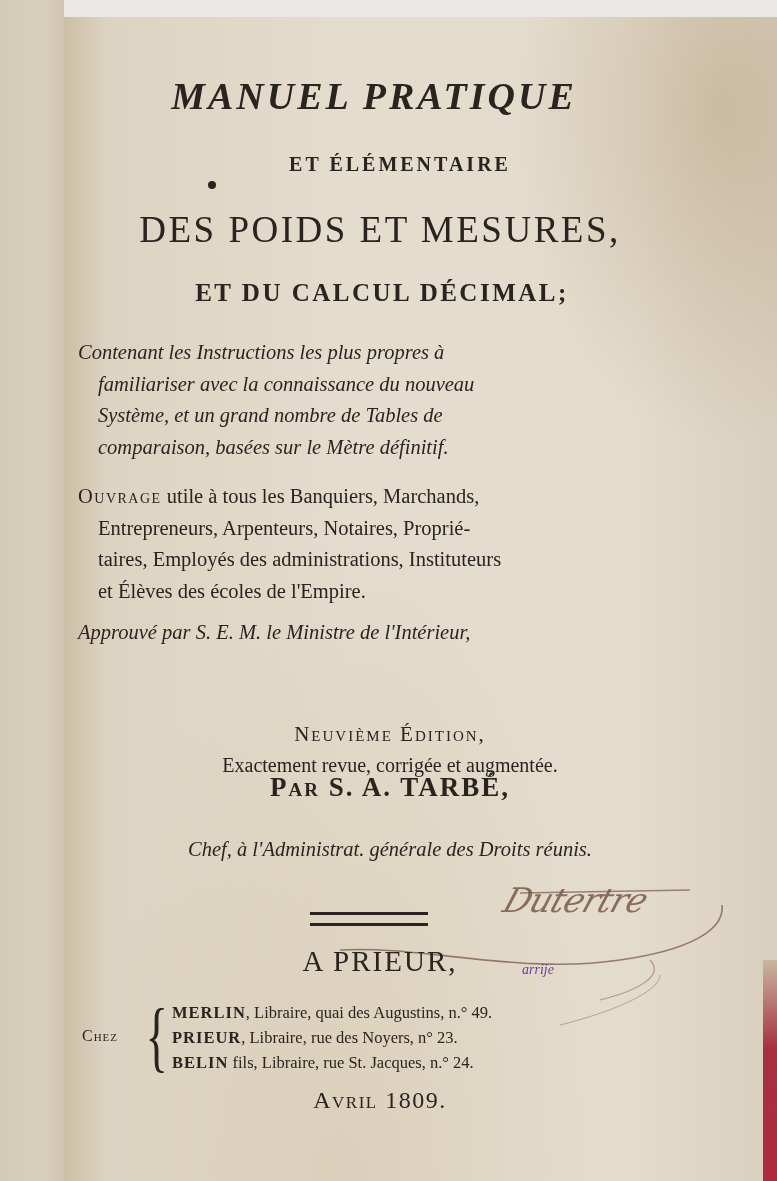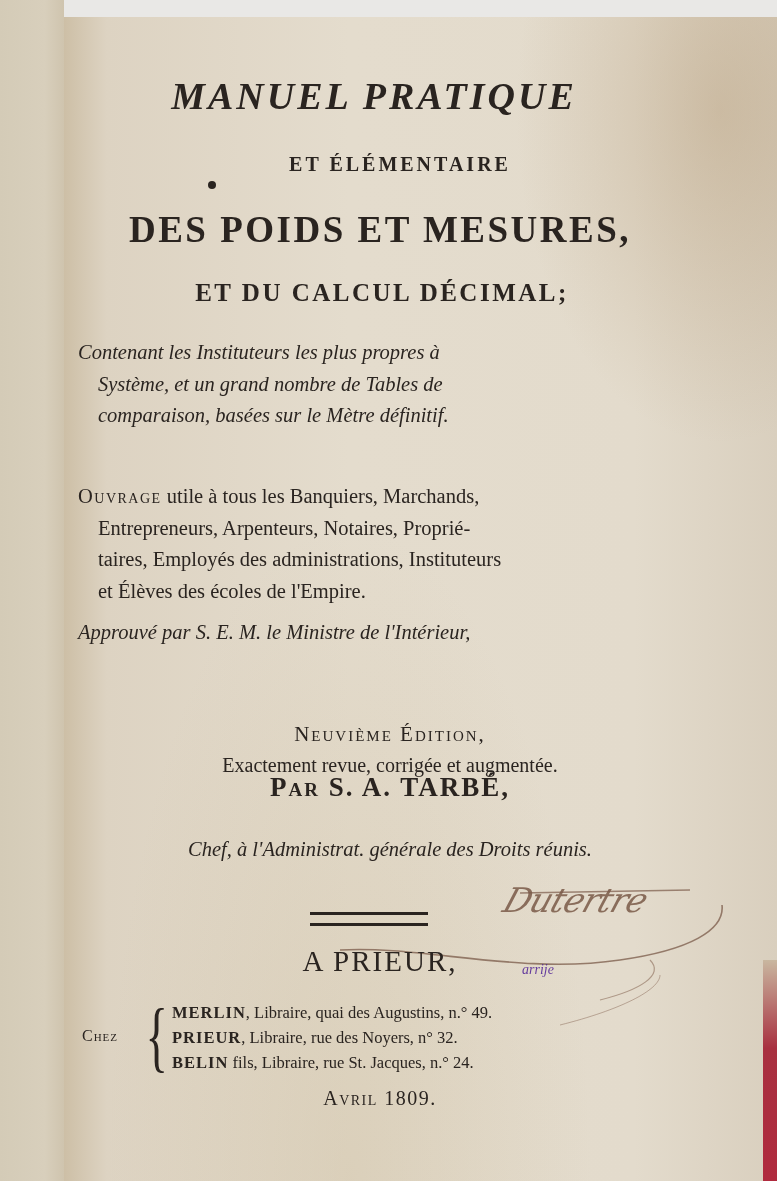--- a/index.html
+++ b/index.html
@@ -24,21 +24,21 @@
       radial-gradient(ellipse at 40% 100%, rgba(190,170,130,0.25) 0%, rgba(190,170,130,0) 40%),
       linear-gradient(90deg,#cdbfa6 0%,#ddd3c2 6%,#e4dccd 40%,#e3dbcc 80%,#d9cfbe 100%);
   }
   .right-edge {
     position:absolute; right:0; top:960px; width:14px; height:221px;
     background:linear-gradient(180deg,#c9b7a0 0%,#a83040 40%,#b02a3e 100%);
   }
   .center { position:absolute; left:64px; width:620px; text-align:center; }
   .t1 { top:74px; font-size:38px; font-weight:bold; letter-spacing:3px;font-style:italic; }
   .t2 { top:153px; font-size:20px; font-weight:bold; letter-spacing:3px; left:90px; }
-  .t3 { top:208px; font-size:37px; font-weight:bold; letter-spacing:2.5px; left:70px; }
+  .t3 { top:208px; font-size:37px; font-weight:normal; letter-spacing:2.5px; left:70px; }
   .t4 { top:279px; font-size:25px; font-weight:bold; letter-spacing:2.5px; left:72px; }
   .dot { position:absolute; left:208px; top:181px; width:8px; height:8px; border-radius:50%; background:#2a2420; }
   .para { position:absolute; left:78px; width:580px; font-size:20.5px; line-height:31.5px; }
   .para .first { display:block; }
   .para .cont { display:block; padding-left:20px; }
   .italic { font-style:italic; }
   .p1 { top:337px; }
   .p2 { top:481px; }
   .p3 { top:617px; }
   .sc { font-variant:small-caps; letter-spacing:1.5px; }
@@ -46,21 +46,21 @@
   .ed2 { top:754px; font-size:20px; left:80px; }
   .by1 { top:772px; font-size:27px; letter-spacing:2px; left:80px;font-weight:bold; }
   .by2 { top:838px; font-size:20.5px; font-style:italic; left:80px; }
   .rule { position:absolute; left:310px; width:118px; height:3px; background:#2a2420; }
   .r1 { top:912px; } .r2 { top:923px; }
   .paris { top:945px; font-size:29px; letter-spacing:2px; left:70px; }
   .chez { position:absolute; left:82px; top:1027px; font-size:16px; font-variant:small-caps; letter-spacing:1px; }
   .brace { position:absolute; left:138px; top:998px; font-size:78px; line-height:78px; font-weight:normal; transform:scaleX(0.6); }
   .pubs { position:absolute; left:172px; top:1000px; font-size:16.5px; line-height:25px; white-space:nowrap; }
   .pubs .nm { font-weight:bold; letter-spacing:1px; }
-  .date { top:1087px; font-size:20px; letter-spacing:1.5px; left:70px; }
+  .date { top:1087px; font-size:24px; letter-spacing:1.5px; left:70px; }
   .sig { position:absolute; left:505px; top:880px; font-family:"DejaVu Serif", serif; font-style:italic;
     font-size:34px; color:#7a5a48; transform:skewX(-18deg); letter-spacing:-1px; opacity:0.85; }
   .sig-note { position:absolute; left:522px; top:962px; font-style:italic; font-size:14px; color:#4c1d95; opacity:0.85; }
   svg.ink { position:absolute; left:0; top:0; }
 </style>
 </head>
 <body>
 
 <div class="top-strip"></div>
 <div class="left-page"></div>
@@ -68,21 +68,22 @@
 <div class="page"></div>
 <div class="right-edge"></div>
 
 <div class="center t1">MANUEL PRATIQUE</div>
 <div class="center t2">ET ÉLÉMENTAIRE</div>
 <div class="dot"></div>
 <div class="center t3">DES POIDS ET MESURES,</div>
 <div class="center t4">ET DU CALCUL DÉCIMAL;</div>
 
 <div class="para p1 italic">
-  <span class="first">Contenant les Instituteurs les plus propres à</span>
+  <span class="first">Contenant les Instructions les plus propres à</span>
+  <span class="cont">familiariser avec la connaissance du nouveau</span>
   <span class="cont">Système, et un grand nombre de Tables de</span>
   <span class="cont">comparaison, basées sur le Mètre définitif.</span>
 </div>
 
 <div class="para p2">
   <span class="first"><span class="sc">Ouvrage</span><span> utile à tous les Banquiers, Marchands,</span></span>
   <span class="cont">Entrepreneurs, Arpenteurs, Notaires, Proprié-</span>
   <span class="cont">taires, Employés des administrations, Instituteurs</span>
   <span class="cont">et Élèves des écoles de l'Empire.</span>
 </div>
@@ -108,17 +109,17 @@
   <path d="M 560 1025 C 620 1010, 660 990, 660 975" stroke="#8a6a58" stroke-width="1" fill="none" opacity="0.5"></path>
 </svg>
 <div class="sig-note">arrije</div>
 
 <div class="center paris">A PRIEUR,</div>
 
 <div class="chez">Chez</div>
 <div class="brace">{</div>
 <div class="pubs">
   <div><span class="nm">MERLIN</span><span>, Libraire, quai des Augustins, n.° 49.</span></div>
-  <div><span class="nm">PRIEUR</span><span>, Libraire, rue des Noyers, n° 32.</span></div>
+  <div><span class="nm">PRIEUR</span><span>, Libraire, rue des Noyers, n° 23.</span></div>
   <div><span class="nm">BELIN</span><span> fils, Libraire, rue St. Jacques, n.° 24.</span></div>
 </div>
 
 <div class="center date sc">Avril 1809.</div>
 
 </body></html>

